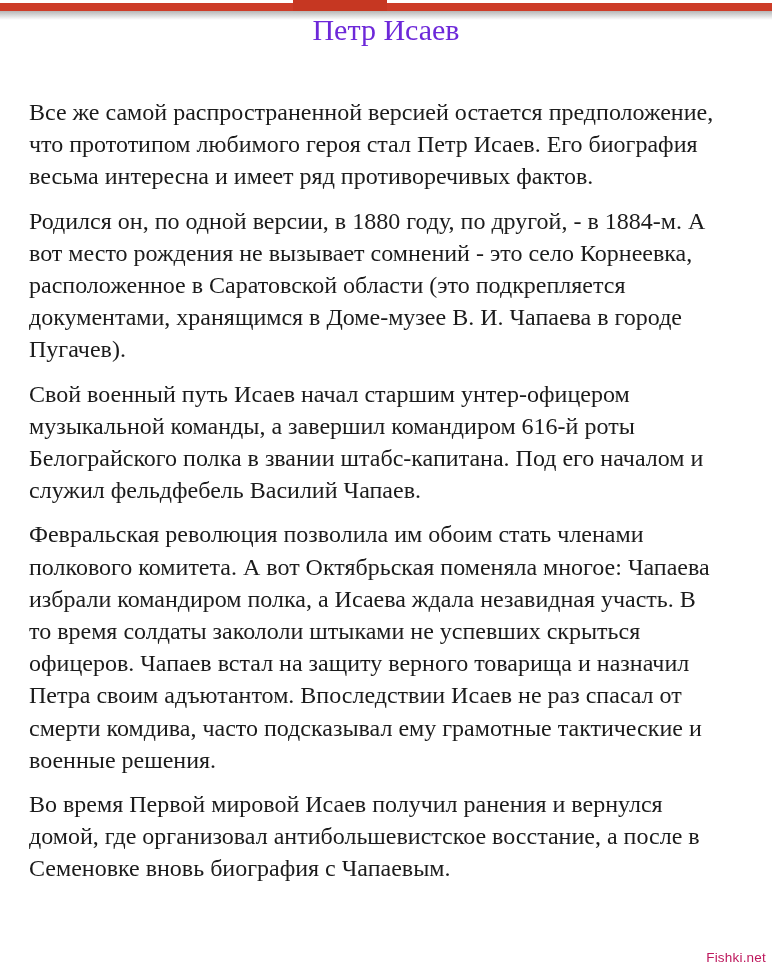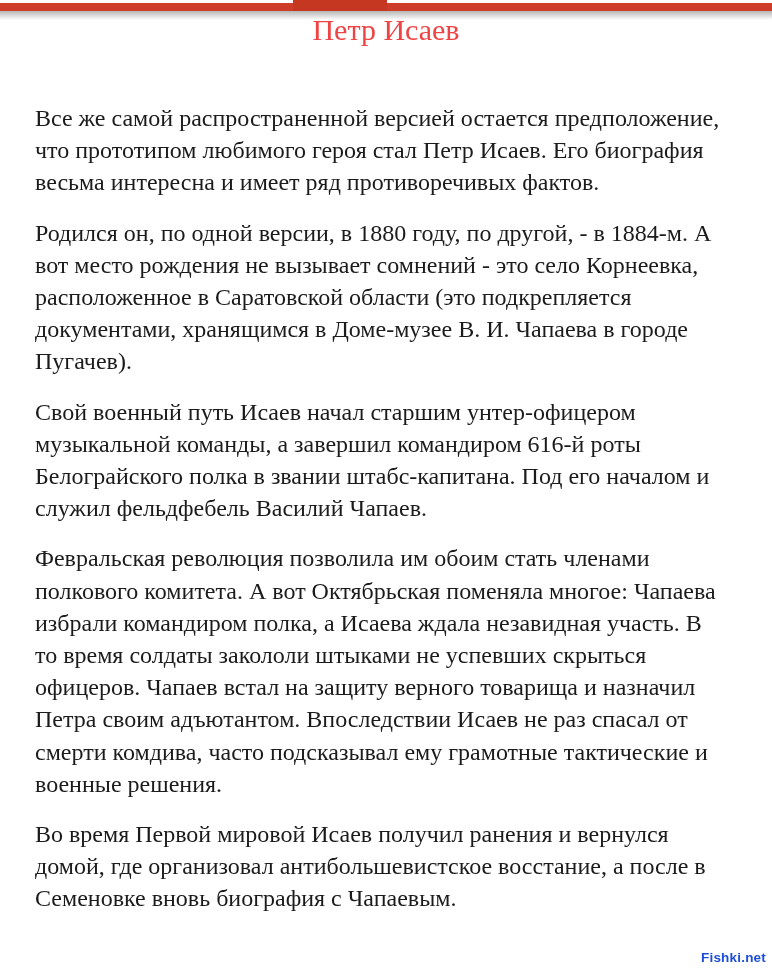--- a/index.html
+++ b/index.html
@@ -28,42 +28,42 @@
     background: linear-gradient(to bottom, rgba(110,110,110,0.5), rgba(255,255,255,0));
   }
   .title {
     position: absolute;
     top: 13px; left: 0;
     width: 772px;
     margin: 0;
     text-align: center;
     font-size: 30px;
     font-weight: 400;
-    color: #ef4444;
+    color: #6d28d9;
   }
   .article {
     position: absolute;
     top: 84px; left: 17px;
     width: 748px;
     font-size: 24px;
     line-height: 32.2px;
     color: #1b1b1b;
   }
   .article p {
-    margin: 18px;
+    margin: 12px;
     white-space: pre-line;
   }
   .watermark {
     position: absolute;
     right: 6px; bottom: 7px;
     font-family: "Liberation Sans", sans-serif;
-    font-weight: bold;
+    font-weight: normal;
     font-size: 13.5px;
     letter-spacing: 0.2px;
-    color: #1d4ed8;
+    color: #be185d;
     text-shadow:
       -1px -1px 0 #ffffff, 1px -1px 0 #ffffff,
       -1px  1px 0 #ffffff, 1px  1px 0 #ffffff,
        0 0 2px #ffffff;
   }
 </style>
 </head>
 <body style="background: rgb(255, 255, 255);">
 
 <div class="topbar" style="background: rgb(205, 60, 40);"></div>

